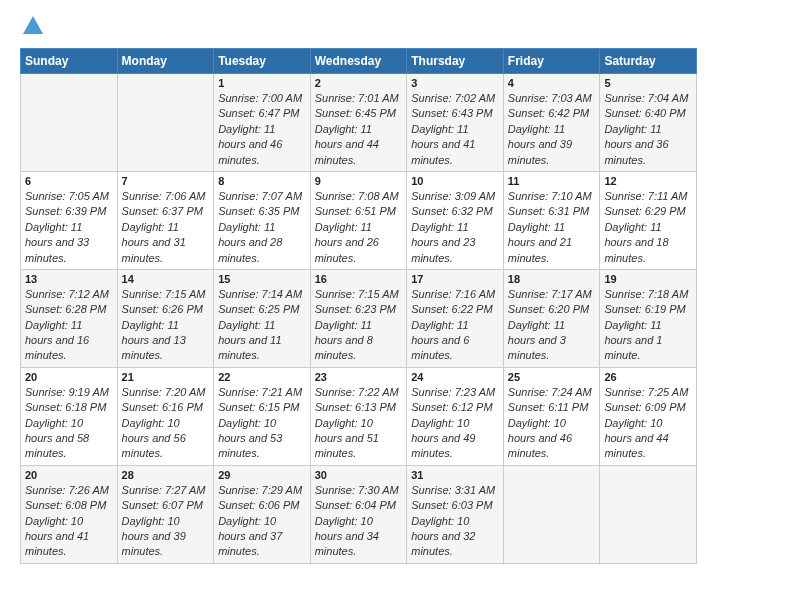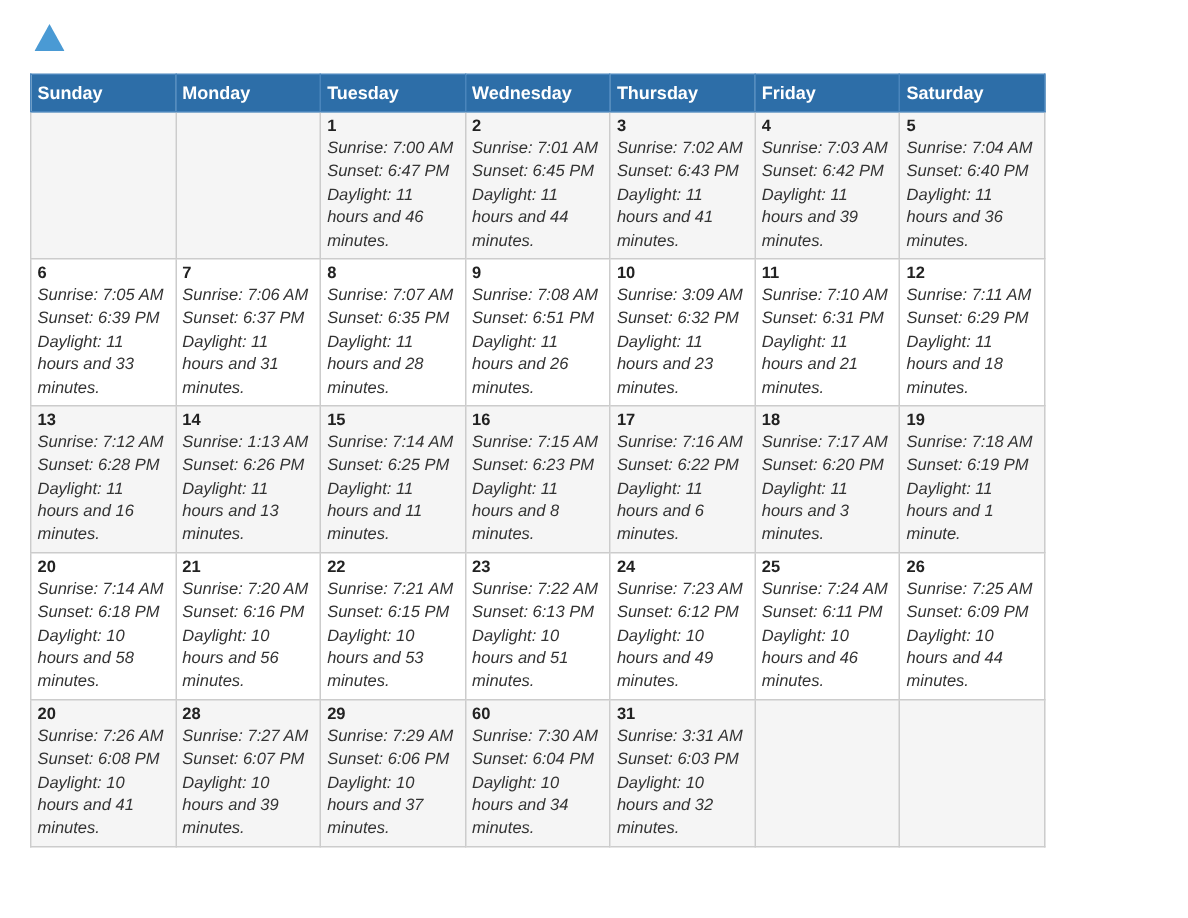--- a/index.html
+++ b/index.html
@@ -219,21 +219,21 @@
         <tr>
           <td>
             <span class="day-num">13</span>
             <div class="cell-info">Sunrise: 7:12 AM
 Sunset: 6:28 PM
 Daylight: 11 hours
 and 16 minutes.</div>
           </td>
           <td>
             <span class="day-num">14</span>
-            <div class="cell-info">Sunrise: 1:13 AM
+            <div class="cell-info">Sunrise: 7:15 AM
 Sunset: 6:26 PM
 Daylight: 11 hours
 and 13 minutes.</div>
           </td>
           <td>
             <span class="day-num">15</span>
             <div class="cell-info">Sunrise: 7:14 AM
 Sunset: 6:25 PM
 Daylight: 11 hours
 and 11 minutes.</div>
@@ -263,21 +263,21 @@
             <span class="day-num">19</span>
             <div class="cell-info">Sunrise: 7:18 AM
 Sunset: 6:19 PM
 Daylight: 11 hours
 and 1 minute.</div>
           </td>
         </tr>
         <tr>
           <td>
             <span class="day-num">20</span>
-            <div class="cell-info">Sunrise: 7:14 AM
+            <div class="cell-info">Sunrise: 9:19 AM
 Sunset: 6:18 PM
 Daylight: 10 hours
 and 58 minutes.</div>
           </td>
           <td>
             <span class="day-num">21</span>
             <div class="cell-info">Sunrise: 7:20 AM
 Sunset: 6:16 PM
 Daylight: 10 hours
 and 56 minutes.</div>
@@ -334,21 +334,21 @@
 and 39 minutes.</div>
           </td>
           <td>
             <span class="day-num">29</span>
             <div class="cell-info">Sunrise: 7:29 AM
 Sunset: 6:06 PM
 Daylight: 10 hours
 and 37 minutes.</div>
           </td>
           <td>
-            <span class="day-num">60</span>
+            <span class="day-num">30</span>
             <div class="cell-info">Sunrise: 7:30 AM
 Sunset: 6:04 PM
 Daylight: 10 hours
 and 34 minutes.</div>
           </td>
           <td>
             <span class="day-num">31</span>
             <div class="cell-info">Sunrise: 3:31 AM
 Sunset: 6:03 PM
 Daylight: 10 hours

